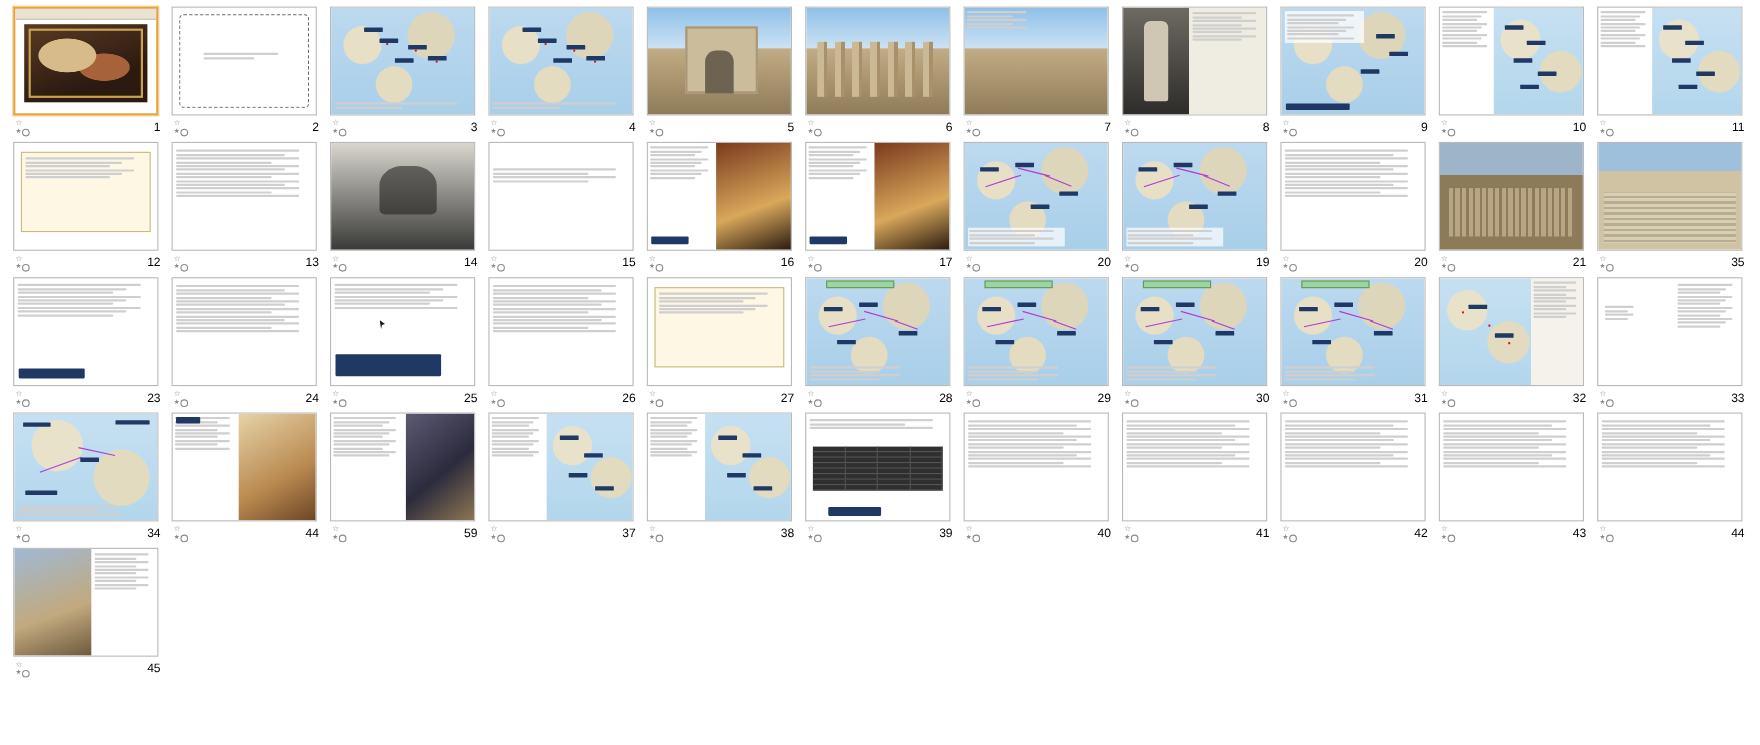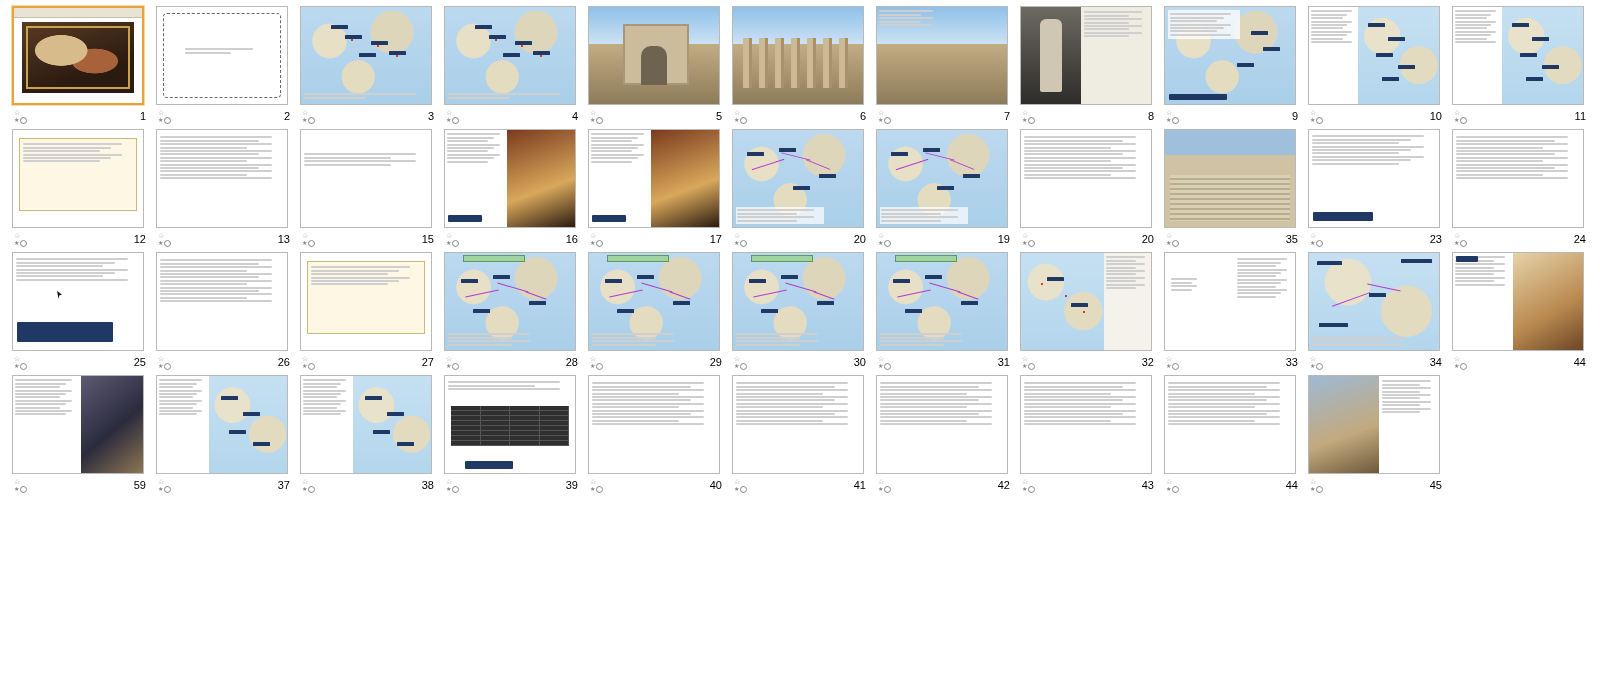--- a/index.html
+++ b/index.html
@@ -602,20 +602,38 @@
             <div class="badge-row">
               <span class="anim-icon">★</span>
               <span class="clock-icon"></span>
             </div>
           </div>
           <div class="slide-number">13</div>
         </div>
       </div>
       <div class="slide-cell">
         <div class="thumb">
+          <div style="position:absolute;inset:0;background:linear-gradient(#d9d6cf,#3a3a38);"></div>
+          <div style="position:absolute;left:34%;top:22%;width:40%;height:45%;background:rgba(30,28,26,.55);border-radius:40% 40% 10% 10%;"></div>
+        </div>
+        <div class="meta">
+          <div class="badges">
+            <div class="badge-row">
+              <span class="star-icon">☆</span>
+            </div>
+            <div class="badge-row">
+              <span class="anim-icon">★</span>
+              <span class="clock-icon"></span>
+            </div>
+          </div>
+          <div class="slide-number">14</div>
+        </div>
+      </div>
+      <div class="slide-cell">
+        <div class="thumb">
           <div class="t-body" style="padding-top:22px;">
             <div class="t-line w90"></div>
             <div class="t-line w70"></div>
             <div class="t-line w90"></div>
             <div class="t-line w70"></div>
           </div>
         </div>
         <div class="meta">
           <div class="badges">
             <div class="badge-row">
@@ -769,20 +787,40 @@
           <div class="badges">
             <div class="badge-row">
               <span class="star-icon">☆</span>
             </div>
             <div class="badge-row">
               <span class="anim-icon">★</span>
               <span class="clock-icon"></span>
             </div>
           </div>
           <div class="slide-number">20</div>
+        </div>
+      </div>
+      <div class="slide-cell">
+        <div class="thumb">
+          <div class="photo">
+            <div style="position:absolute;inset:0;background:linear-gradient(#9db5c9 0 30%,#8c7a58 30% 100%);"></div>
+            <div style="position:absolute;left:6%;top:42%;width:88%;height:46%;background:repeating-linear-gradient(90deg,#b7a584 0 4px,#8d7c5c 4px 6px);"></div>
+          </div>
+        </div>
+        <div class="meta">
+          <div class="badges">
+            <div class="badge-row">
+              <span class="star-icon">☆</span>
+            </div>
+            <div class="badge-row">
+              <span class="anim-icon">★</span>
+              <span class="clock-icon"></span>
+            </div>
+          </div>
+          <div class="slide-number">21</div>
         </div>
       </div>
       <div class="slide-cell">
         <div class="thumb">
           <div class="photo">
             <div style="position:absolute;inset:0;background:linear-gradient(#9ec0dc 0 26%,#cfc3a4 26% 100%);"></div>
             <div style="position:absolute;left:4%;top:46%;width:92%;height:48%;background:repeating-linear-gradient(180deg,#d8cfb4 0 3px,#b8ad8e 3px 5px);"></div>
           </div>
         </div>
         <div class="meta">

